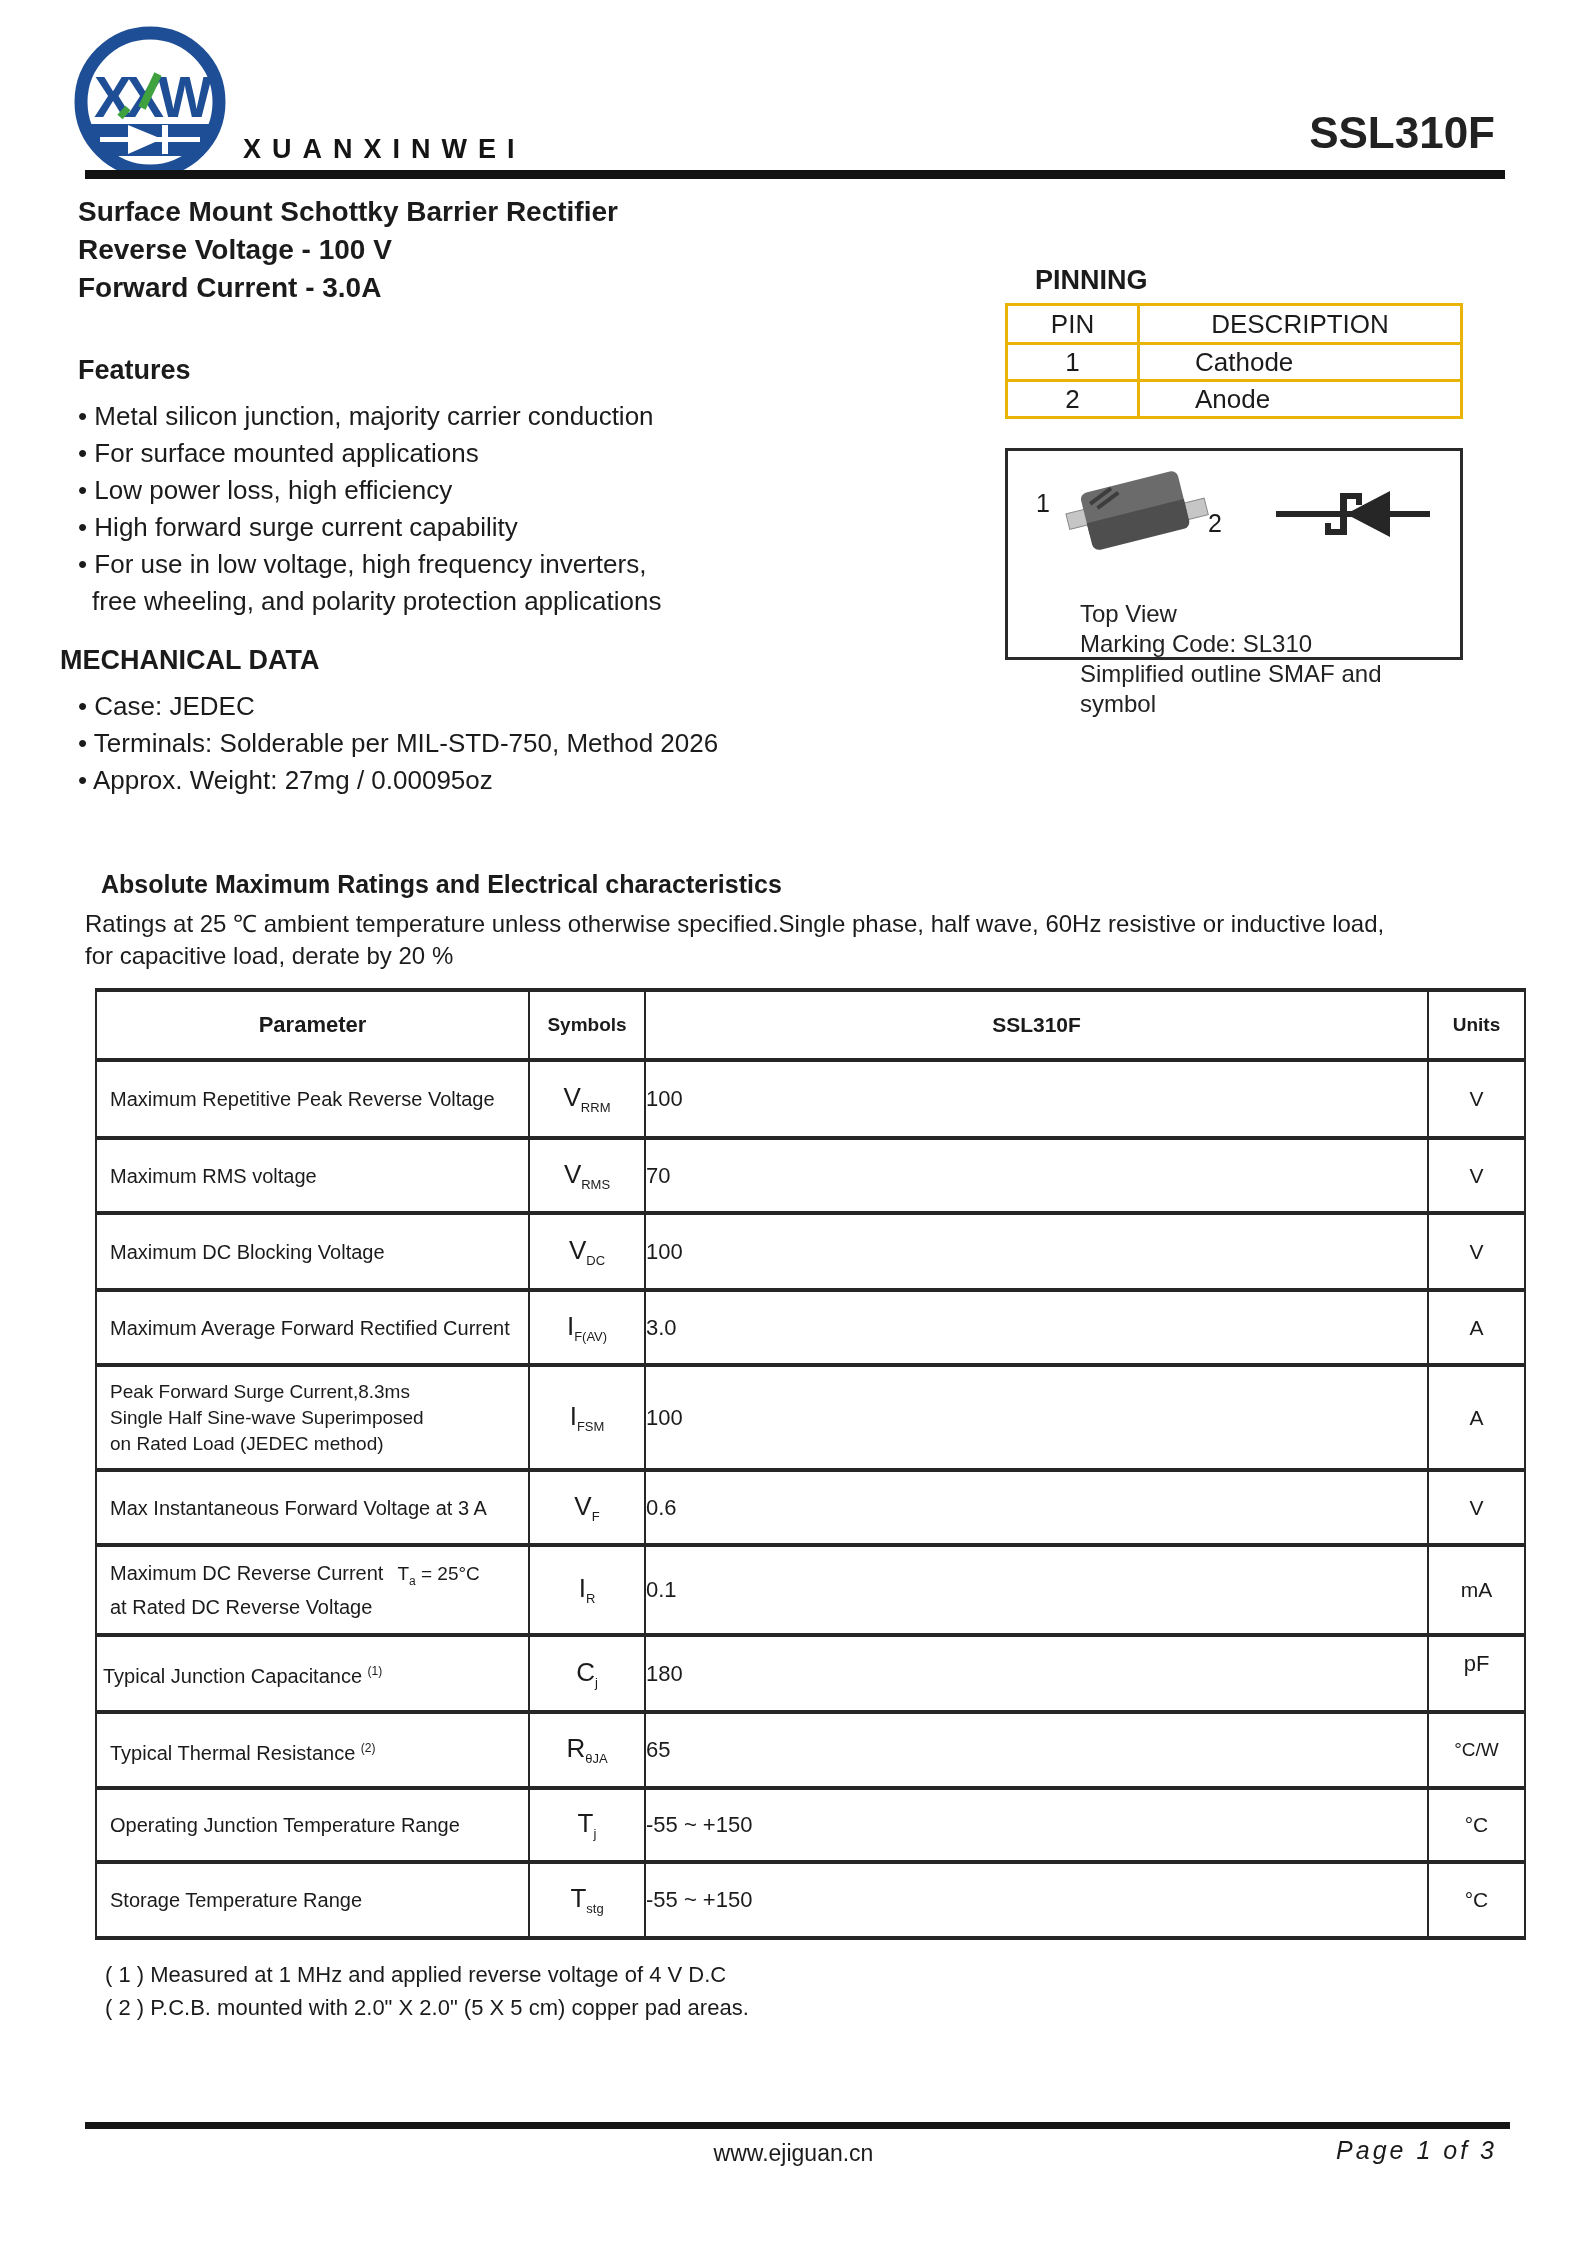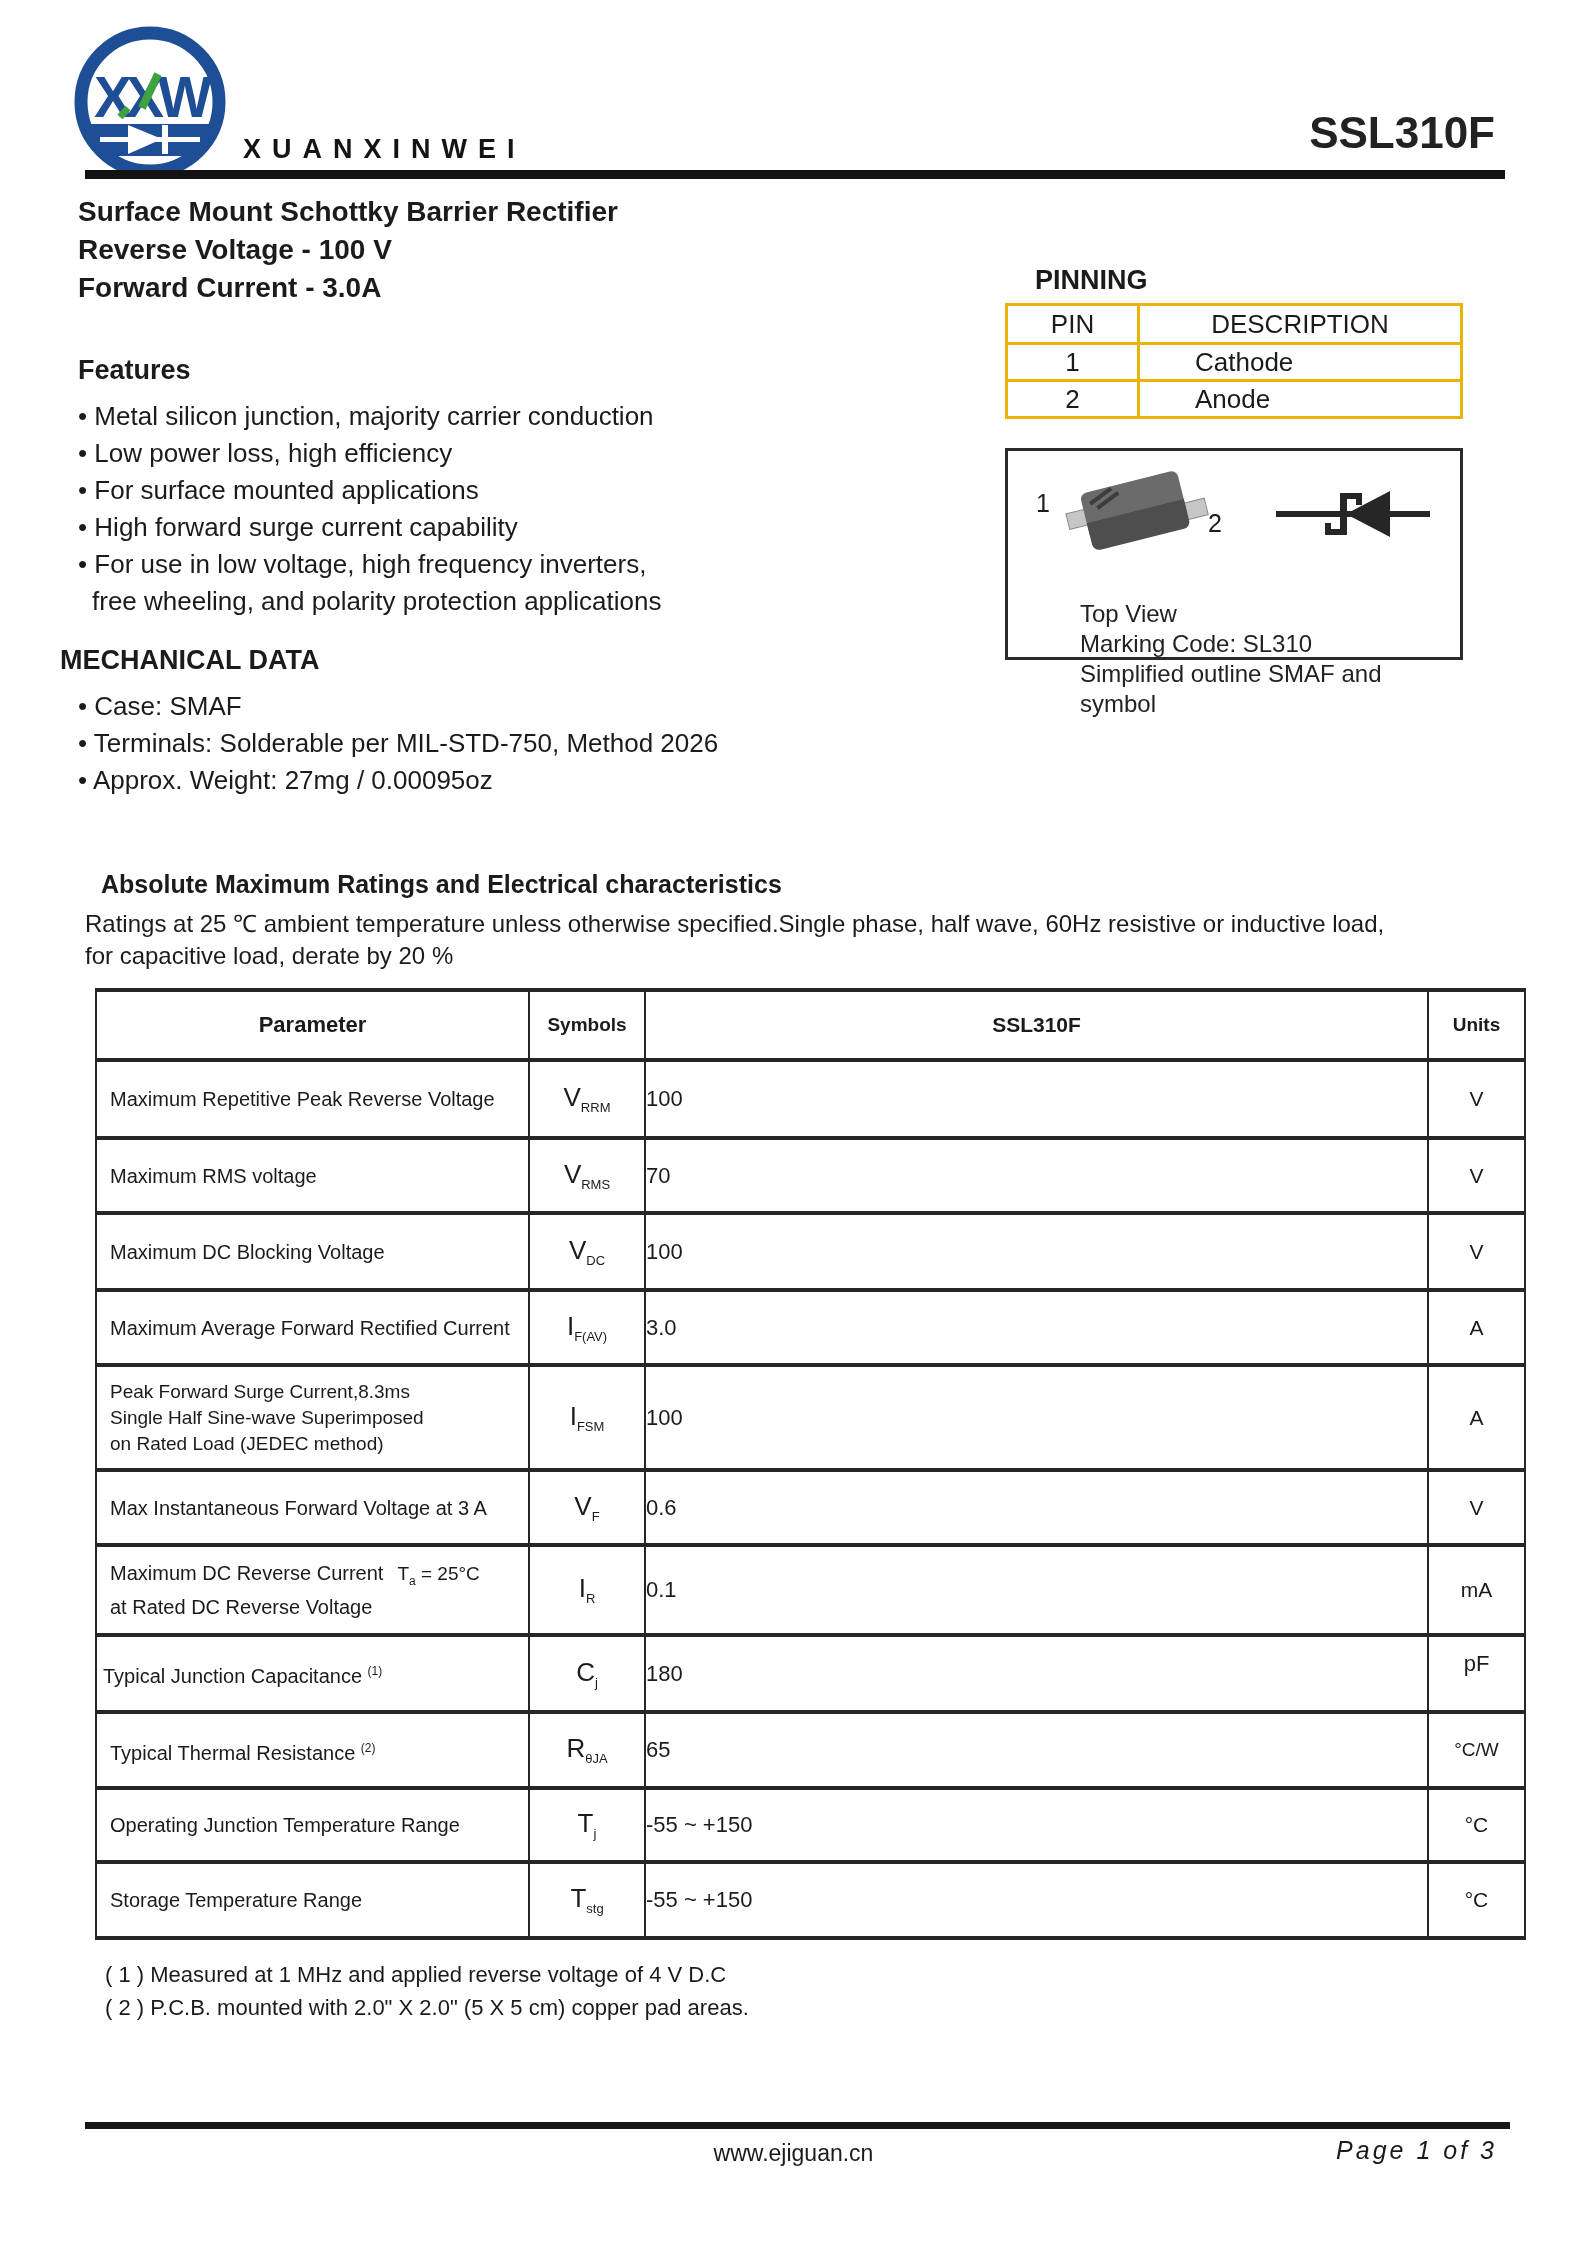--- a/index.html
+++ b/index.html
@@ -105,29 +105,29 @@
 
   <div class="title-block">
     <div>Surface Mount Schottky Barrier Rectifier</div>
     <div>Reverse Voltage - 100 V</div>
     <div>Forward Current - 3.0A</div>
   </div>
 
   <div class="features-head">Features</div>
   <div class="features-list">
     <div class="bullet-item">Metal silicon junction, majority carrier conduction</div>
+    <div class="bullet-item">For surface mounted applications</div>
     <div class="bullet-item">Low power loss, high efficiency</div>
-    <div class="bullet-item">For surface mounted applications</div>
     <div class="bullet-item">High forward surge current capability</div>
     <div class="bullet-item"><span>For use in low voltage, high frequency inverters,</span><span class="wrap-indent">free wheeling, and polarity protection applications</span></div>
   </div>
 
   <div class="mech-head">MECHANICAL DATA</div>
   <div class="mech-list">
-    <div class="bullet-item">Case: SMAF</div>
+    <div class="bullet-item">Case: JEDEC</div>
     <div class="bullet-item">Terminals: Solderable per MIL-STD-750, Method 2026</div>
     <div class="bullet-item">Approx. Weight: 27mg  /  0.00095oz</div>
   </div>
 
   <div class="pinning-head">PINNING</div>
   <table class="pin-table">
     <tbody>
         <tr>
       <th class="pin-col">PIN</th>
       <th class="desc-col">DESCRIPTION</th>

